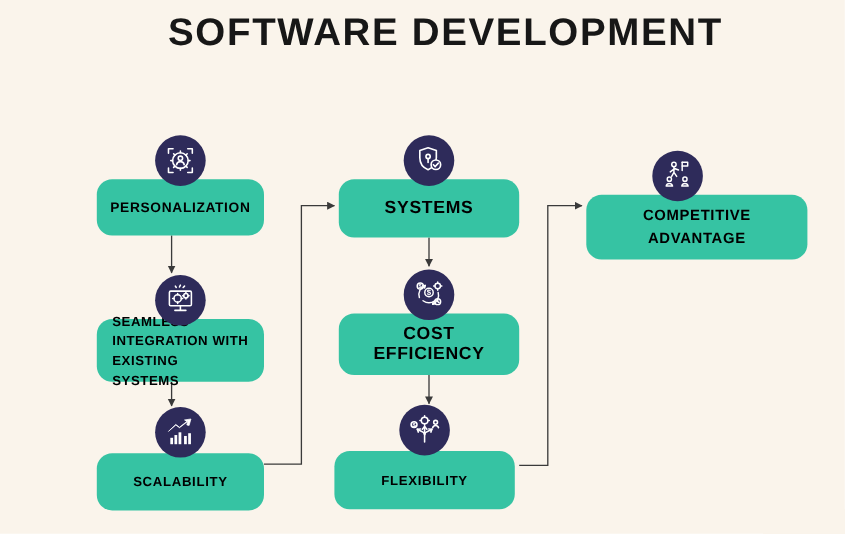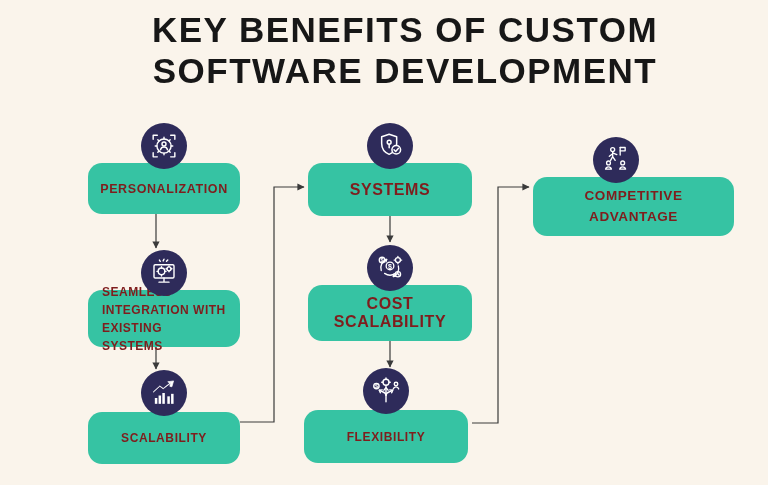--- a/index.html
+++ b/index.html
@@ -26,21 +26,21 @@
   .connectors{
     position:absolute;left:0;top:0;width:768px;height:485px;
     pointer-events:none;
   }
   .node{position:absolute;}
   .box{
     position:absolute;left:0;right:0;top:0;bottom:0;
     background:#36c3a3;
     border-radius:14px;
     display:flex;align-items:center;justify-content:center;
-    color:#7f1d1d;
+    color:#000000;
     font-weight:bold;
     letter-spacing:0.6px;
     text-align:center;
   }
   .box.size-lg{font-size:16px;}
   .box.size-md{font-size:12px;}
   .box.size-sm{font-size:12.5px;white-space:nowrap;}
   .box.size-xs{font-size:13.5px;line-height:1.5;}
   .box.left-align{
     justify-content:flex-start;
@@ -59,21 +59,20 @@
     display:flex;align-items:center;justify-content:center;
   }
   .icon-circle svg{display:block;}
 </style>
 </head>
 <body>
 
 <div class="canvas">
 
   <div class="title">
-    <div>KEY BENEFITS OF CUSTOM</div>
     <div>SOFTWARE DEVELOPMENT</div>
   </div>
 
   <svg class="connectors" width="768" height="485" viewBox="0 0 768 485">
     <defs>
       <marker id="arrow" markerWidth="7" markerHeight="7" refX="5.5" refY="3" orient="auto">
         <path d="M0,0 L6,3 L0,6 Z" fill="#3a3a3a"></path>
       </marker>
     </defs>
     <g stroke="#3a3a3a" stroke-width="1.2" fill="none">
@@ -147,21 +146,21 @@
         <circle cx="23" cy="19.5" r="2.3"></circle>
         <path d="M23 21.8 V26"></path>
         <circle cx="31.5" cy="28.5" r="5.2" fill="#2e2b5a"></circle>
         <path d="M28.8 28.5 L30.8 30.5 L34.2 26.8"></path>
       </svg>
     </div>
   </div>
 
   <div class="node" style="left:308px;top:285px;width:164px;height:56px;">
     <div class="box size-lg pad">
-      <span>COST SCALABILITY</span>
+      <span>COST EFFICIENCY</span>
     </div>
     <div class="icon-circle" style="left:59px;top:-40px;">
       <svg width="40" height="40" viewBox="0 0 48 48" fill="none" stroke="#ffffff" stroke-width="1.6" stroke-linecap="round" stroke-linejoin="round">
         <path d="M13.5 27 A10.5 10.5 0 0 1 20 13.8"></path>
         <path d="M20 13.8 l-3 0.4 m3 -0.4 l-0.8 2.8"></path>
         <path d="M34 21.5 A10.5 10.5 0 0 1 28 34.2"></path>
         <path d="M28 34.2 l3 -0.4 m-3 0.4 l0.8 -2.8"></path>
         <circle cx="24" cy="21.5" r="4.6"></circle>
         <text x="24" y="24.6" font-family="Liberation Sans, sans-serif" font-size="8.5" font-weight="bold" fill="#ffffff" stroke="none" text-anchor="middle">$</text>
         <path d="M17.5 30.5 q6.5 4.5 13 0"></path>

